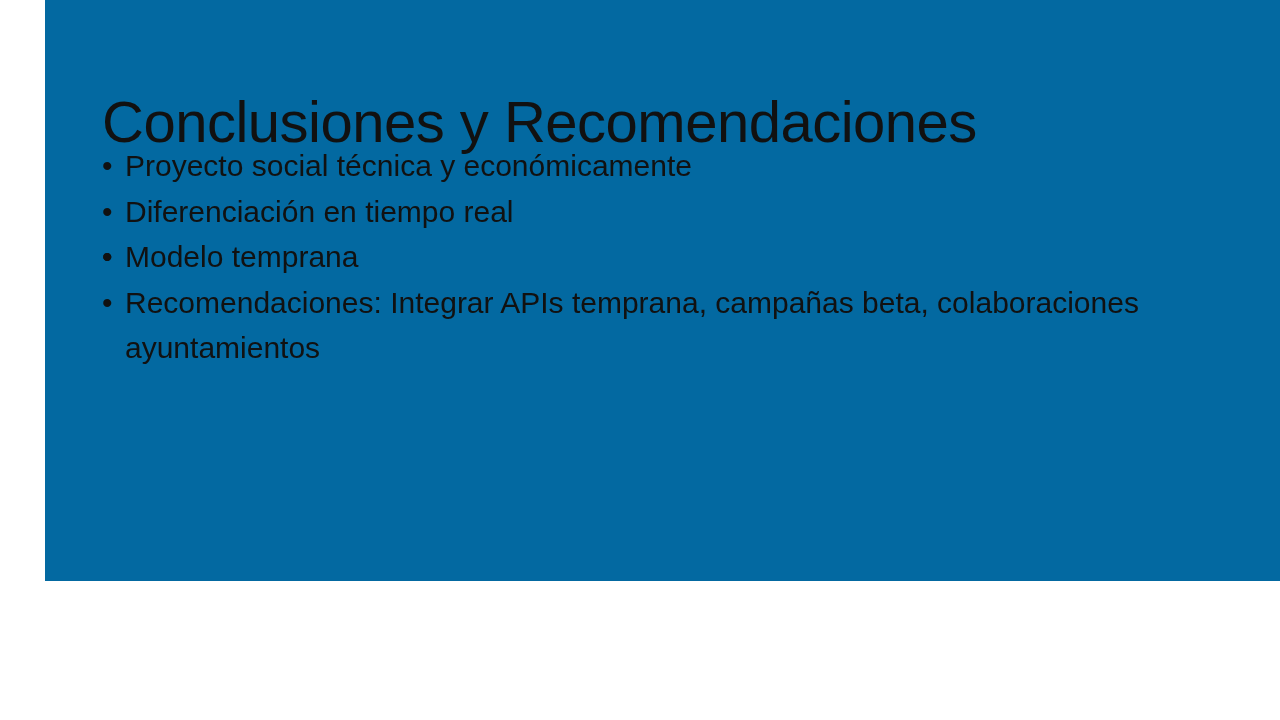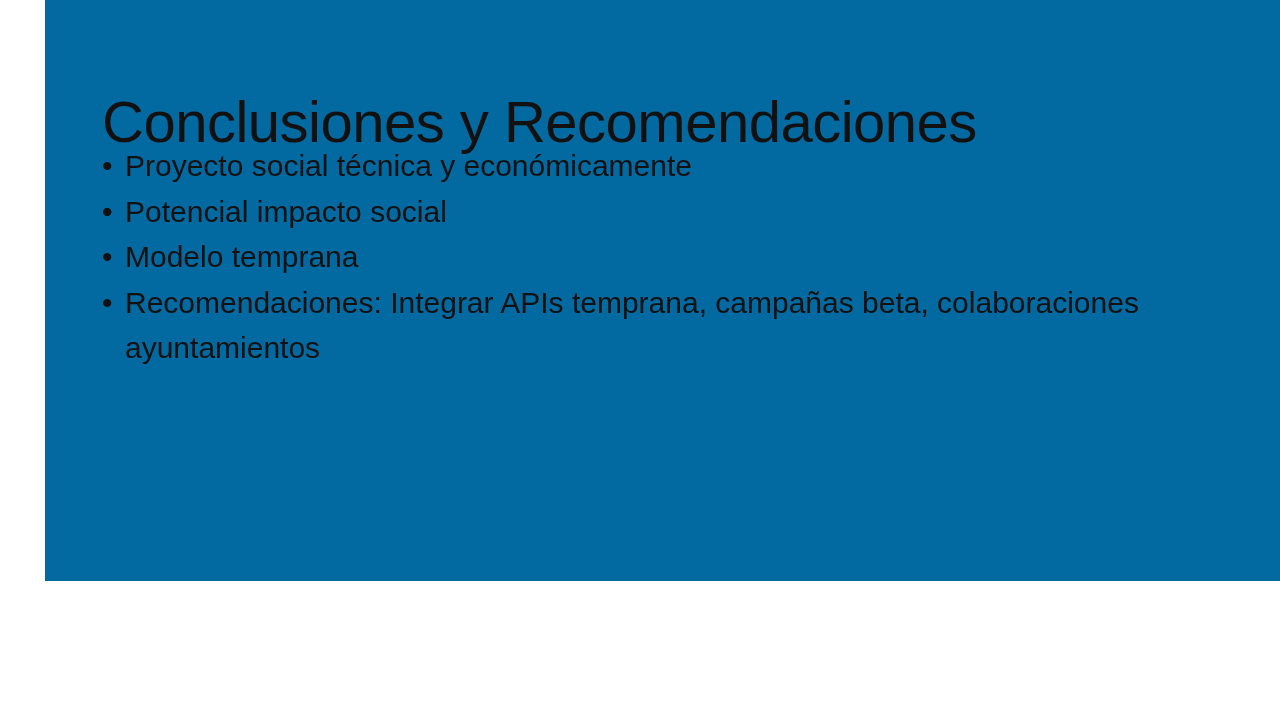--- a/index.html
+++ b/index.html
@@ -67,24 +67,24 @@
 
   <h1 class="slide-title">Conclusiones y Recomendaciones</h1>
 
   <ul class="body-list">
     <li>
       <span class="bullet">•</span>
       <span>Proyecto social técnica y económicamente</span>
     </li>
     <li>
       <span class="bullet">•</span>
+      <span>Diferenciación en tiempo real</span>
     </li>
     <li>
       <span class="bullet">•</span>
-      <span>Potencial impacto social</span>
     </li>
     <li>
       <span class="bullet">•</span>
       <span>Modelo temprana</span>
     </li>
     <li>
       <span class="bullet">•</span>
       <span>Recomendaciones: Integrar APIs temprana, campañas beta, colaboraciones ayuntamientos</span>
     </li>
   </ul>

